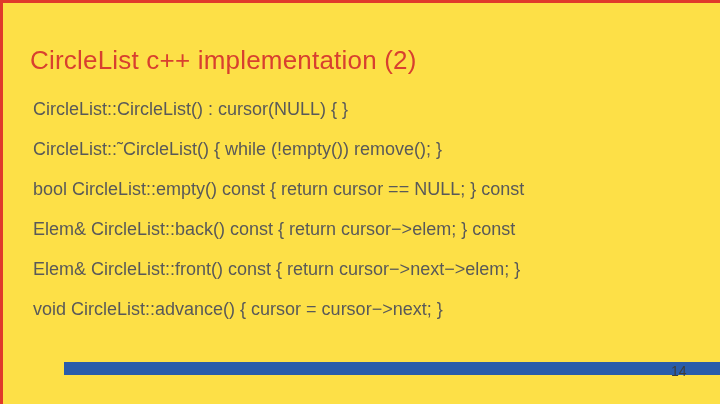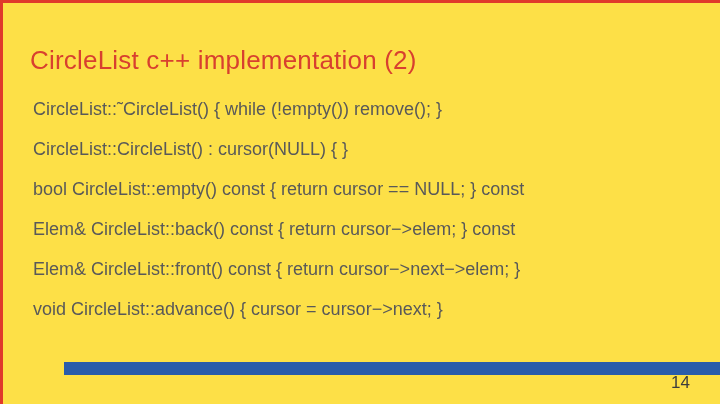--- a/index.html
+++ b/index.html
@@ -47,39 +47,39 @@
   .code-block p:last-child {
     margin-top: 7px;
   }
   .bottom-bar {
     position: absolute;
     left: 64px; right: 0;
     top: 362px; height: 13px;
   }
   .page-number {
     position: absolute;
-    left: 671px; top: 376px;
-    font-size: 17px;
+    left: 671px; top: 364px;
+    font-size: 14px;
     line-height: 14px;
   }
 </style>
 </head>
 <body>
 
 <div class="slide">
 
   <div class="accent-top" style="background-color: rgb(224, 58, 43);"></div>
 
   <div class="accent-left" style="background-color: rgb(224, 58, 43);"></div>
 
   <div class="slide-title" style="color: rgb(216, 64, 47);">CircleList c++ implementation (2)</div>
 
   <div class="code-block" style="color: rgb(89, 89, 89);">
+    <p>CircleList::CircleList() : cursor(NULL) { }</p>
     <p>CircleList::˜CircleList() { while (!empty()) remove(); }</p>
-    <p>CircleList::CircleList() : cursor(NULL) { }</p>
     <p>bool CircleList::empty() const { return cursor == NULL; } const</p>
     <p>Elem&amp; CircleList::back() const { return cursor−&gt;elem; } const</p>
     <p>Elem&amp; CircleList::front() const { return cursor−&gt;next−&gt;elem; }</p>
     <p>void CircleList::advance() { cursor = cursor−&gt;next; }</p>
   </div>
 
   <div class="bottom-bar" style="background-color: rgb(42, 92, 170);"></div>
 
   <div class="page-number" style="color: rgb(61, 61, 61);">14</div>
 

